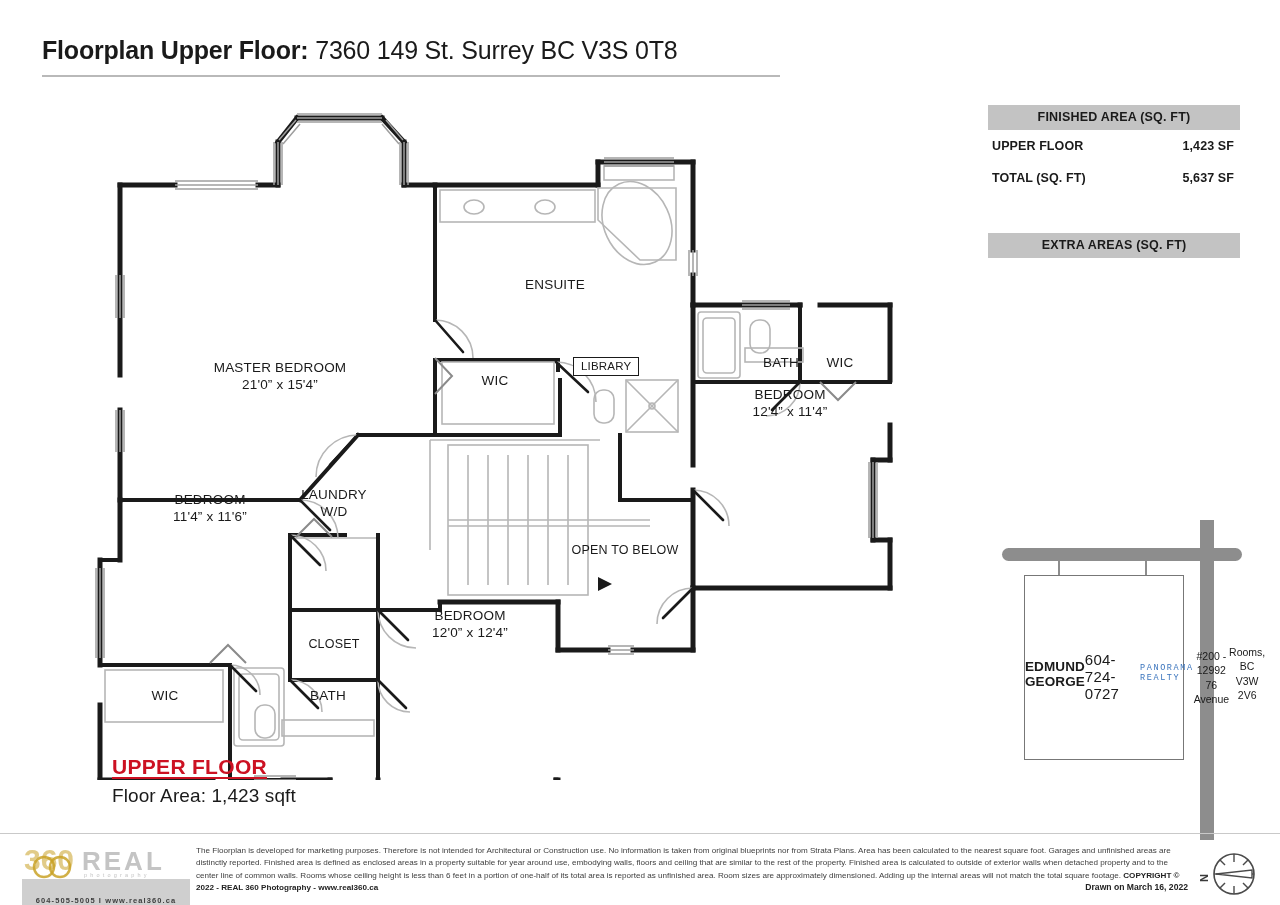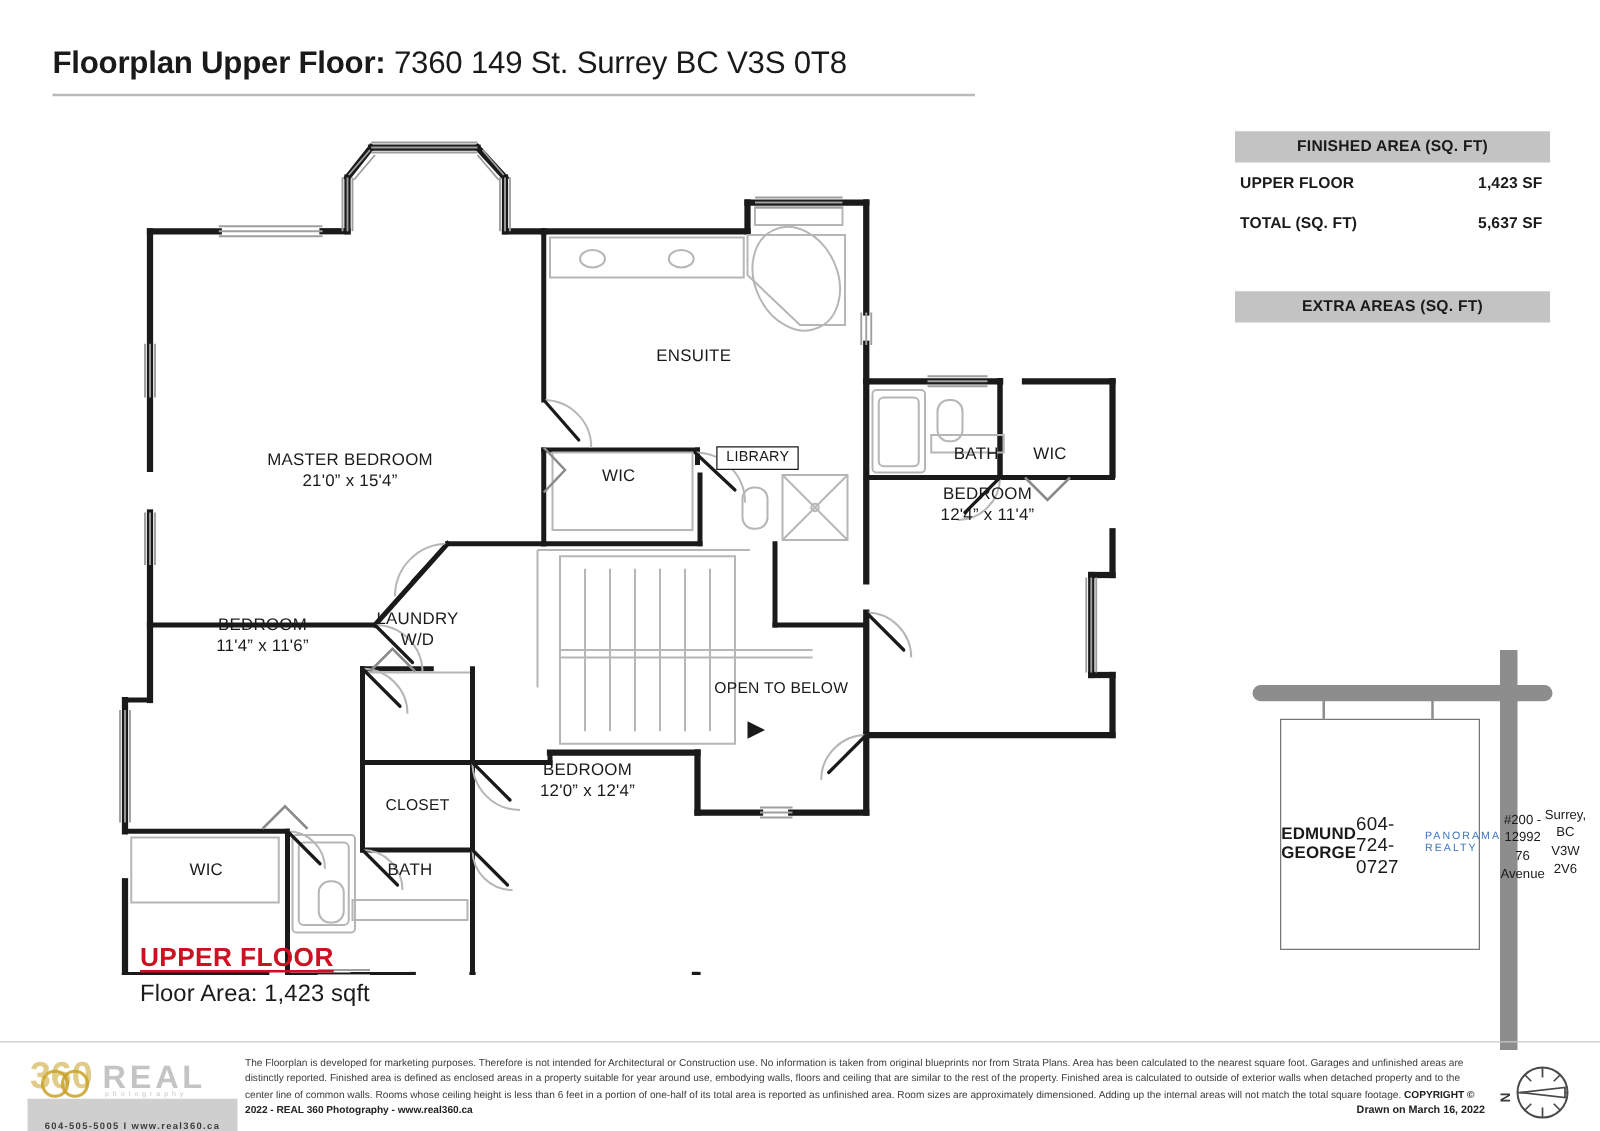--- a/index.html
+++ b/index.html
@@ -64,21 +64,21 @@
     position: absolute; left: 24px; top: 55px; width: 160px; height: 185px;
     background: #fff; border: 1px solid #777;
     display: flex; flex-direction: row; align-items: center;
     padding-top: 12px;
   }
   #agent-name { font-size: 13.5px; font-weight: bold; letter-spacing: .1px; }
   #agent-phone { font-size: 15px; margin-top: 5px; letter-spacing: .2px; }
   #srs-logo { margin-top: 8px; width: 116px; }
   #brokerage-sub {
     font-size: 8.5px; letter-spacing: 1.6px; color: #3a74bd;
-    font-family: Liberation Sans, sans-serif; margin-top: -2px; padding-left: 21px;
+    font-family: Liberation Mono, monospace; margin-top: -2px; padding-left: 21px;
   }
   .sign-addr { font-size: 10.5px; line-height: 1.35; text-align: center; }
   #sign-addr1 { margin-top: 8px; }
 
   
   #footer-rule {
     position: absolute; left: 0; top: 833px; width: 1280px; height: 1px; background: #c9c9c9;
   }
   #footer-logo { position: absolute; left: 22px; top: 843px; width: 168px; }
   #logo-row { position: relative; height: 36px; }
@@ -431,21 +431,21 @@
         <ellipse cx="100" cy="34" rx="84" ry="28" fill="none" stroke="#2a7ac0" stroke-width="3"></ellipse>
         <ellipse cx="100" cy="34" rx="75" ry="21" fill="none" stroke="#2a7ac0" stroke-width="2"></ellipse>
         <path d="M24,44 L176,44 L176,56 A84,28 0 0 1 24,56 Z" fill="#2a7ac0" opacity="0.92"></path>
         <text x="100" y="50" text-anchor="middle" font-family="Liberation Sans, sans-serif" font-size="42" font-weight="bold" fill="#ffffff" stroke="#2a7ac0" stroke-width="2.5">SRS</text>
         <path d="M140,22 L166,22 L160,16 M166,22 L160,28" fill="none" stroke="#2a7ac0" stroke-width="3"></path>
         <path d="M60,54 L34,54 L40,48 M34,54 L40,60" fill="none" stroke="#ffffff" stroke-width="3"></path>
       </svg>
       <div id="brokerage-sub">PANORAMA REALTY</div>
 
       <div class="sign-addr" id="sign-addr1">#200 - 12992 76 Avenue</div>
-      <div class="sign-addr">Surrey, BC V3W 2V6</div>
+      <div class="sign-addr">Rooms, BC V3W 2V6</div>
     </div>
   </div>
 
   <div id="footer-rule"></div>
 
   <div id="footer-logo">
     <div id="logo-row">
       <svg width="168" height="36" viewBox="0 0 168 36">
         <text x="2" y="27" font-family="Liberation Sans, sans-serif" font-size="30" font-weight="bold" fill="#c9a227" opacity="0.55">360</text>
         <circle cx="22" cy="24" r="10" fill="none" stroke="#c9a227" stroke-width="2.5" opacity="0.85"></circle>

